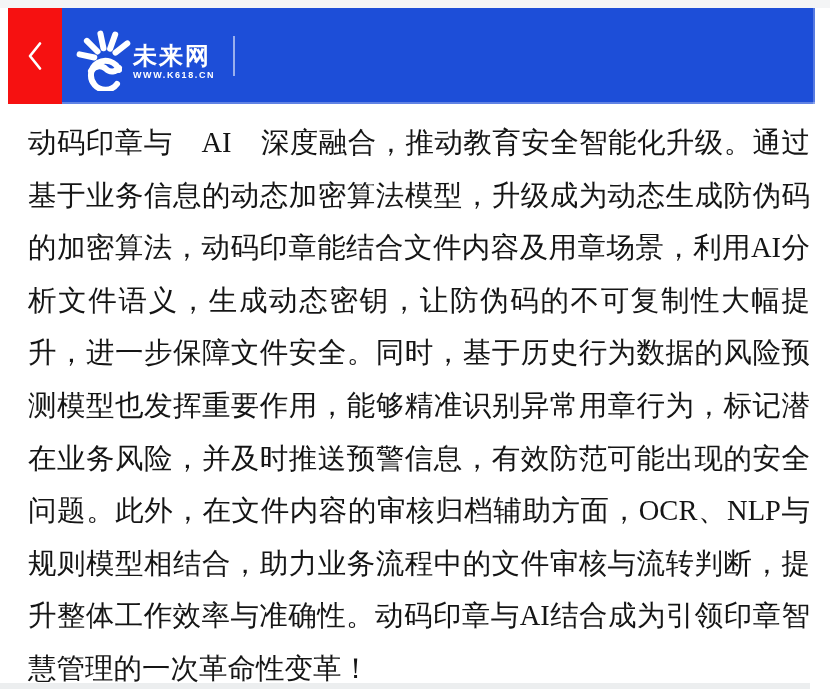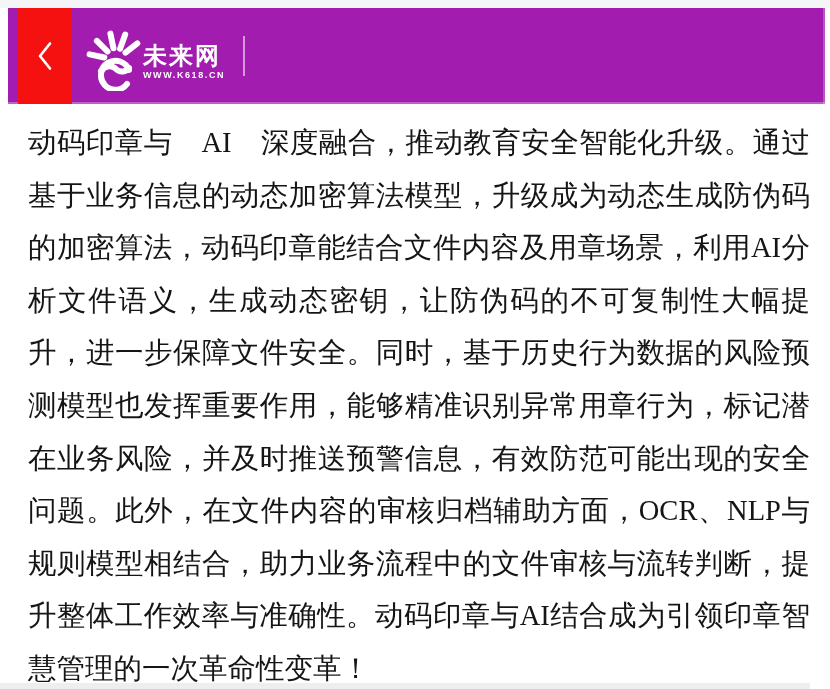--- a/index.html
+++ b/index.html
@@ -15,24 +15,23 @@
   .top-strip {
     position:absolute; top:0; left:0;
     width:830px; height:8px;
     background:#f4f5f6;
   }
 
   
   .header {
     position:absolute; top:8px; left:8px;
     width:807px; height:96px;
-    background:#a21caf;
+    background:#1d4ed8;
     display:flex; align-items:stretch;
     box-shadow: inset 0 -2px 0 rgba(255,255,255,.30), inset -2px 0 0 rgba(255,255,255,.25);
-    padding-left: 10px;
   }
   .back-btn {
     width:54px; height:96px;
     background:#f61111;
     display:flex; align-items:center; justify-content:center;
     flex:0 0 auto;
     cursor:pointer;
   }
   .back-btn svg { display:block; }
 

